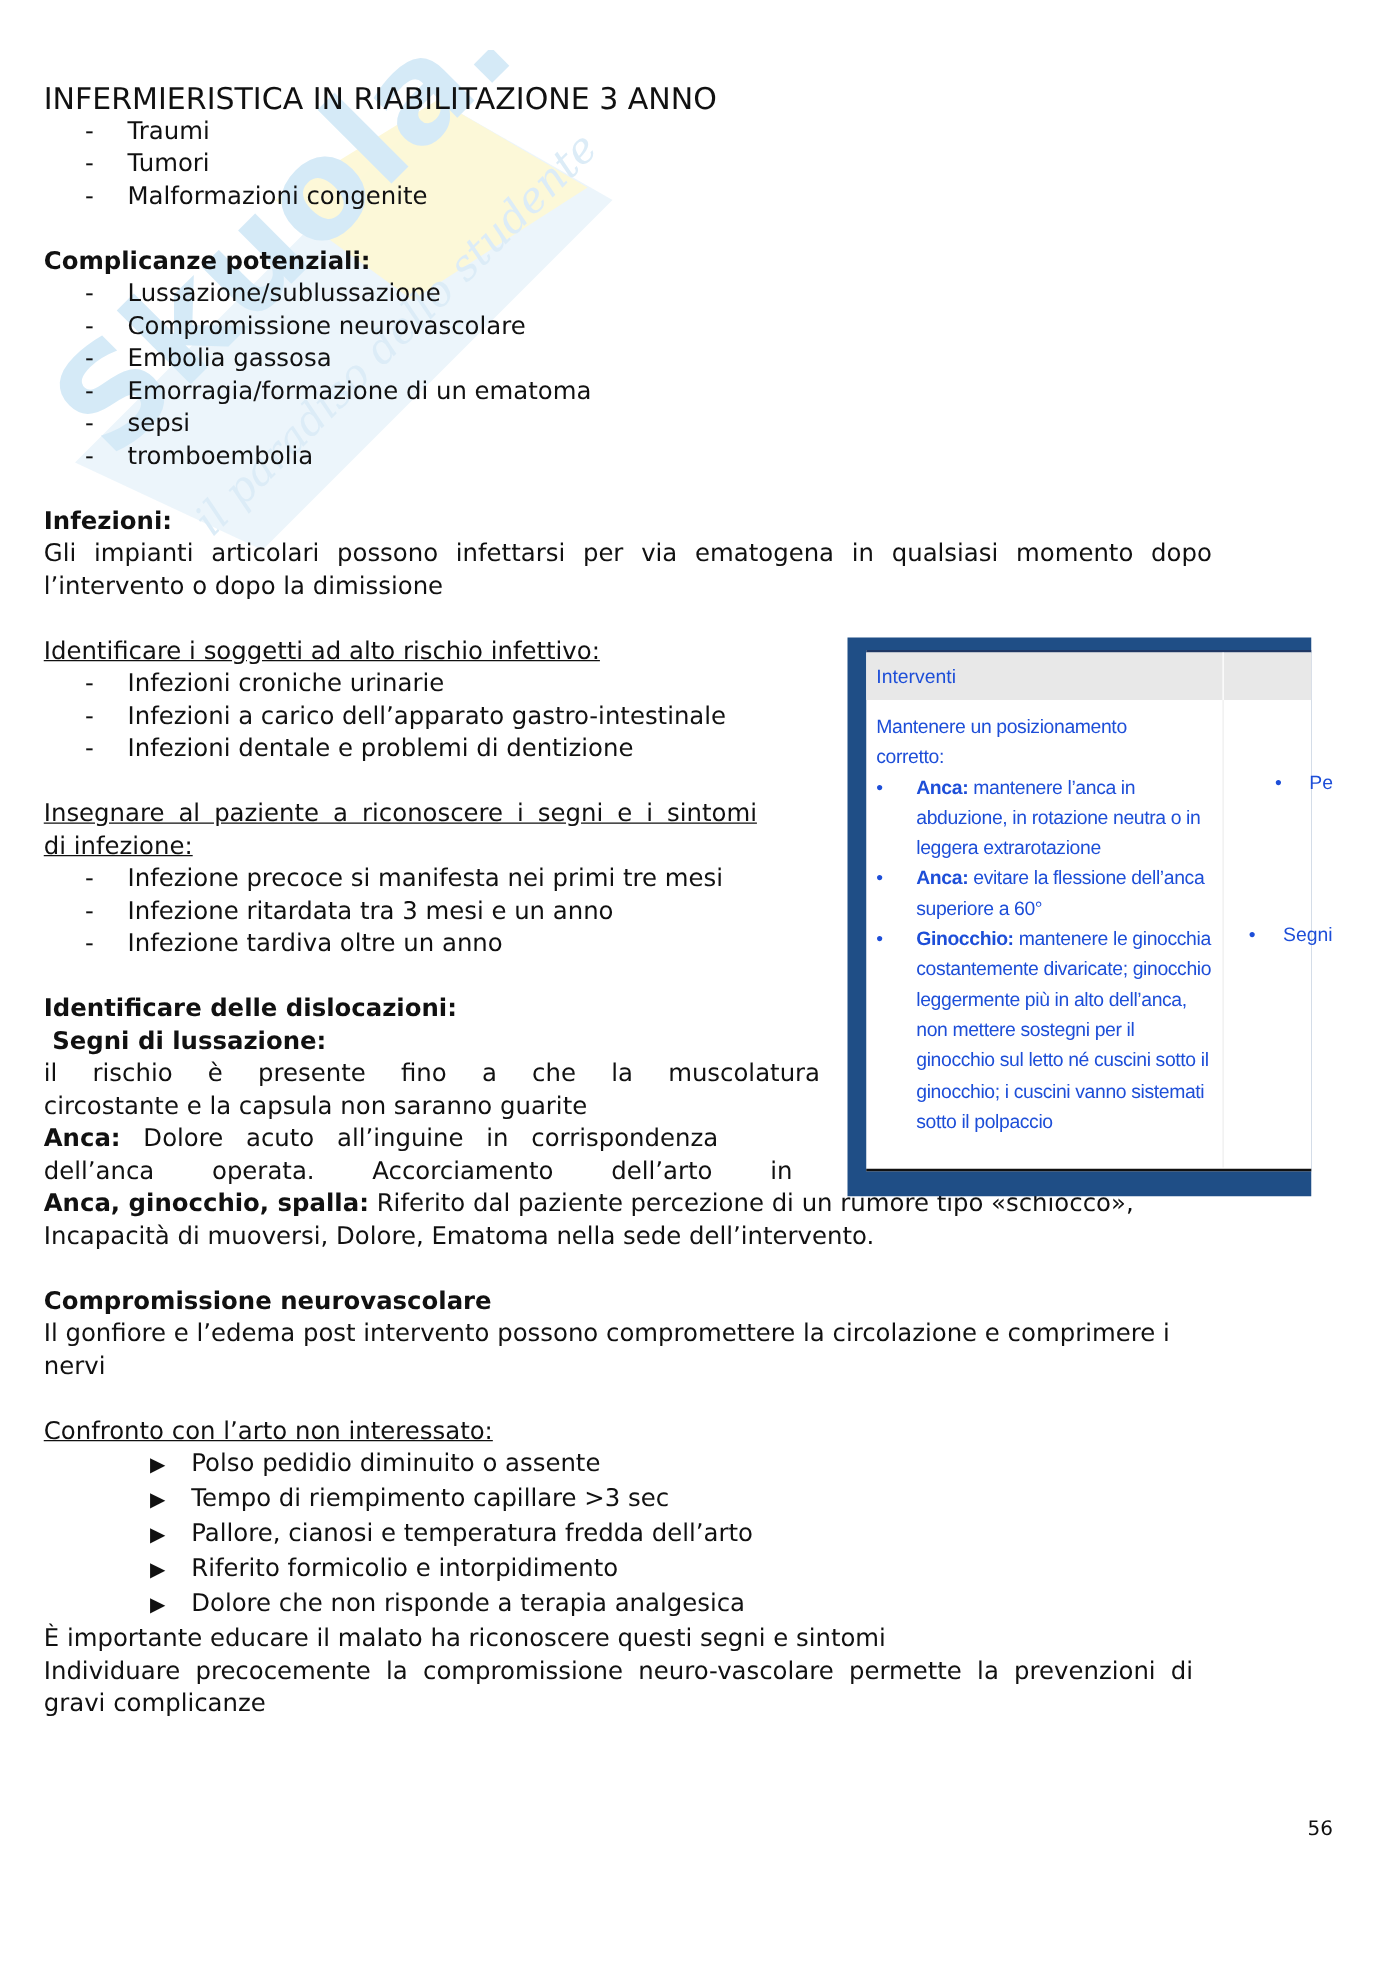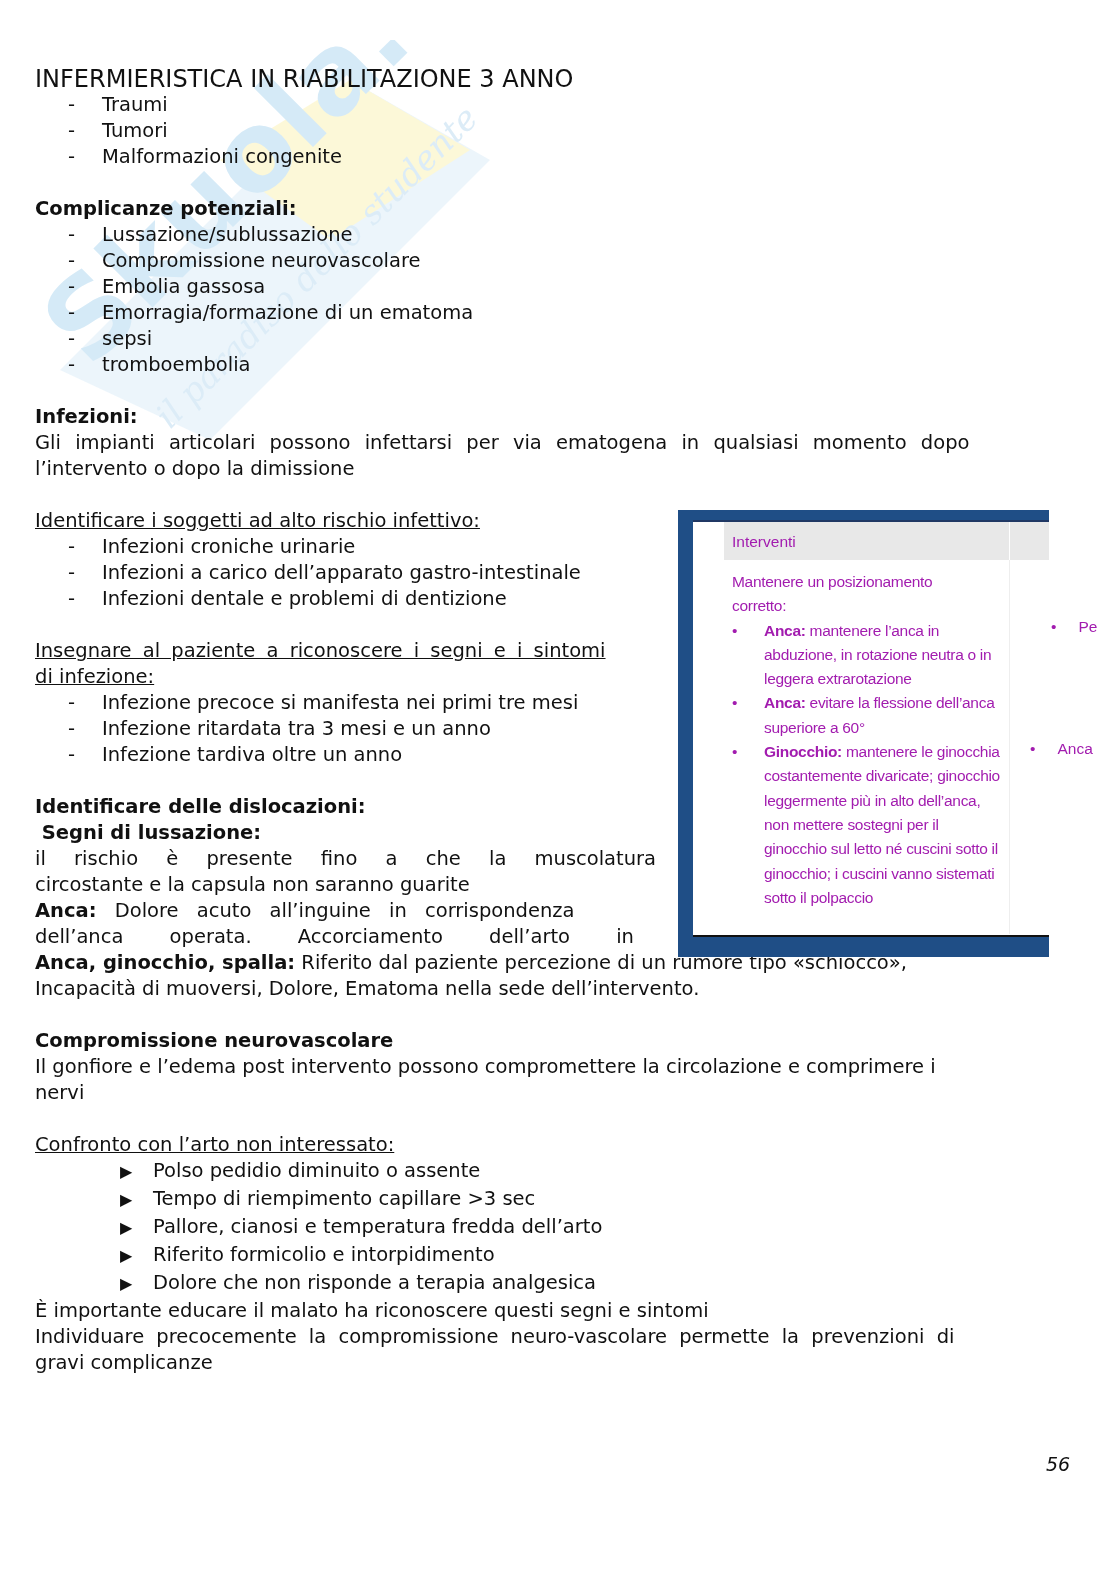--- a/index.html
+++ b/index.html
@@ -18,34 +18,34 @@
   .narrow { width: 625px; }
   .arrow-list .item { position: relative; padding-left: 118px; height: 28px; white-space: nowrap; }
   .arrow-list .item .arrow { position: absolute; left: 85px; font-size: 16px; top: 1px; }
   .tbl-img {
     position: absolute; left: 678px; top: 510px; width: 371px; height: 447px;
     background: #1f4e86; z-index: 2;
   }
   .tbl-inner {
     position: absolute; left: 15px; top: 10px; right: 0; height: 413px;
     background: #ffffff; border-top: 2px solid #203864; border-bottom: 2px solid #111;
-    font-family: "Liberation Sans", sans-serif; font-size: 15.5px; color: #a21caf; padding-left: 31px;
+    font-family: "Liberation Sans", sans-serif; font-size: 15.5px; color: #1d4ed8;
   }
   .tbl-head { height: 38px; background: #e8e8e8; position: relative; }
   .tbl-head .h1 { position: absolute; left: 8px; top: 11px; }
   .tbl-head .sep { position: absolute; left: 285px; top: 0; bottom: 0; width: 1px; background: #ffffff; }
   .tbl-body { position: relative; }
   .tbl-body .colsep { position: absolute; left: 285px; top: 0; height: 374px; width: 1px; background: #eeeeee; }
   .c1 { position: absolute; left: 8px; top: 10px; width: 272px; line-height: 24.3px; letter-spacing: -0.3px; }
   .bul { position: relative; padding-left: 32px; }
   .bul .b { position: absolute; left: 0; }
   .c2a { position: absolute; left: 327px; top: 58px; white-space: nowrap; }
   .c2b { position: absolute; left: 306px; top: 180px; white-space: nowrap; }
   .c2 .b { margin-right: 22px; }
-  .page-num { position: absolute; left: 1046px; top: 1453px; font-size: 19px; z-index: 1; font-style: italic; }
+  .page-num { position: absolute; left: 1046px; top: 1453px; font-size: 16px; z-index: 1; }
 </style>
 </head>
 <body>
 
 <svg class="watermark" viewBox="0 0 480 420">
   <polygon points="40,330 330,40 470,120 190,400" fill="#eaf4fb" opacity="0.9"></polygon>
   <polygon points="200,120 330,40 450,110 310,200" fill="#fdf8d6" opacity="0.95"></polygon>
   <text x="70" y="330" transform="rotate(-45 70 330)" font-size="110" font-weight="bold" fill="#d5eaf7" font-family="DejaVu Sans, sans-serif">Skuola.net</text>
   <text x="150" y="390" transform="rotate(-45 150 390)" font-size="34" font-style="italic" fill="#dcecf7" font-family="DejaVu Serif, serif">il paradiso dello studente</text>
 </svg>
@@ -129,18 +129,18 @@
     <div class="tbl-body">
       <span class="colsep"></span>
       <div class="c1">
         <div>Mantenere un posizionamento</div>
         <div>corretto:</div>
         <div class="bul"><span class="b">•</span><b>Anca:</b><span> mantenere l’anca in abduzione, in rotazione neutra o in leggera extrarotazione</span></div>
         <div class="bul"><span class="b">•</span><b>Anca:</b><span> evitare la flessione dell’anca superiore a 60°</span></div>
         <div class="bul"><span class="b">•</span><b>Ginocchio:</b><span> mantenere le ginocchia costantemente divaricate; ginocchio leggermente più in alto dell’anca, non mettere sostegni per il ginocchio sul letto né cuscini sotto il ginocchio; i cuscini vanno sistemati sotto il polpaccio</span></div>
       </div>
       <div class="c2 c2a"><span class="b">•</span><span>Pe</span></div>
-      <div class="c2 c2b"><span class="b">•</span><span>Anca</span></div>
+      <div class="c2 c2b"><span class="b">•</span><span>Segni</span></div>
     </div>
   </div>
 </div>
 
 <div class="page-num">56</div>
 
 </body></html>

